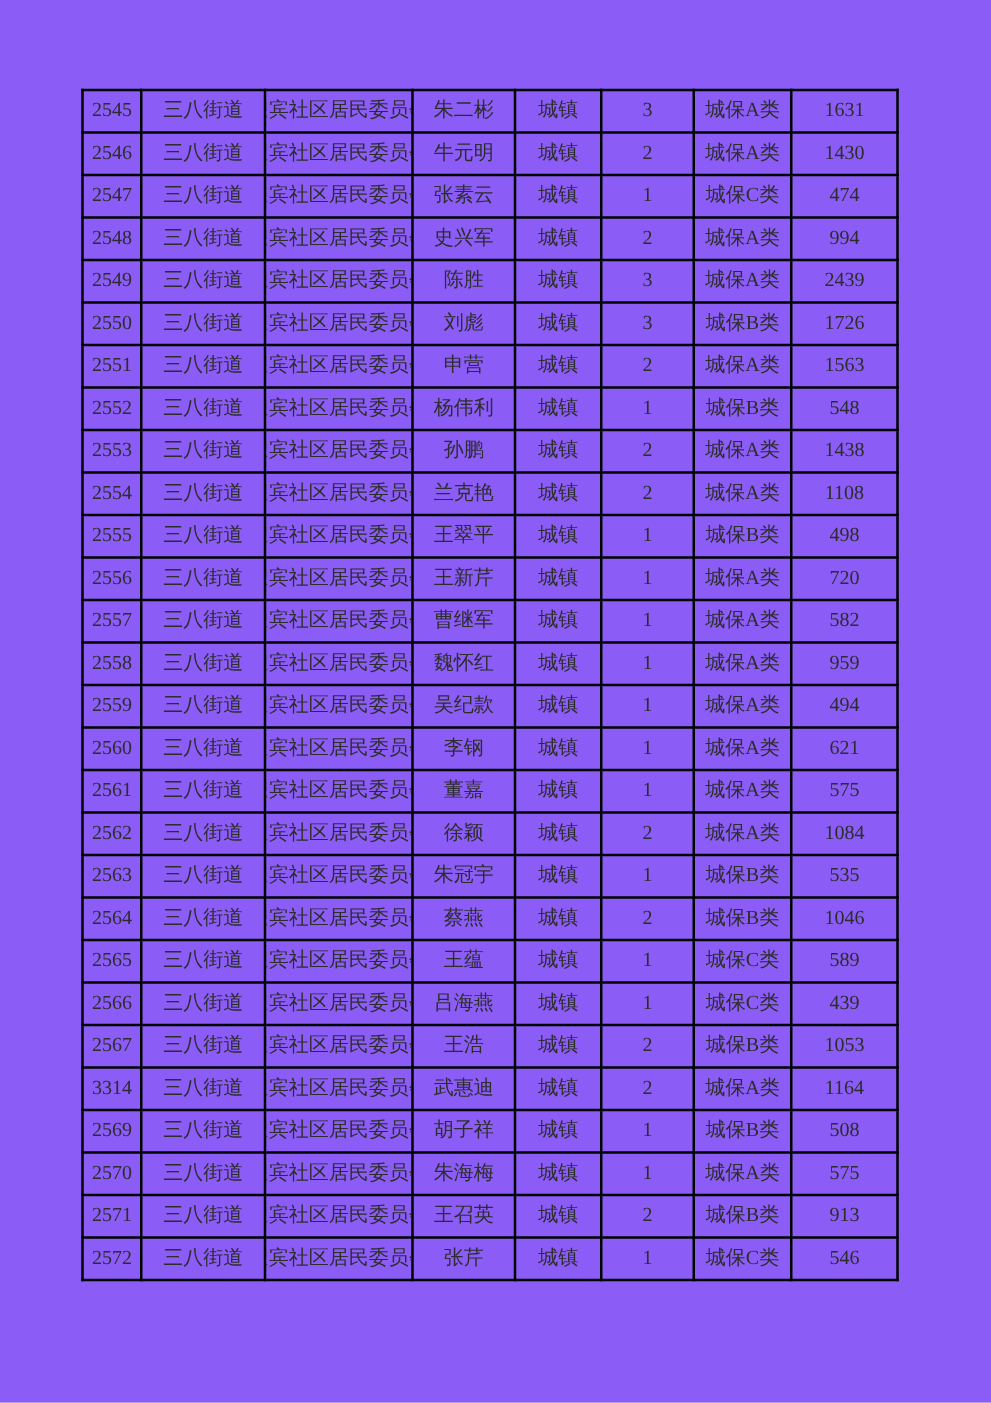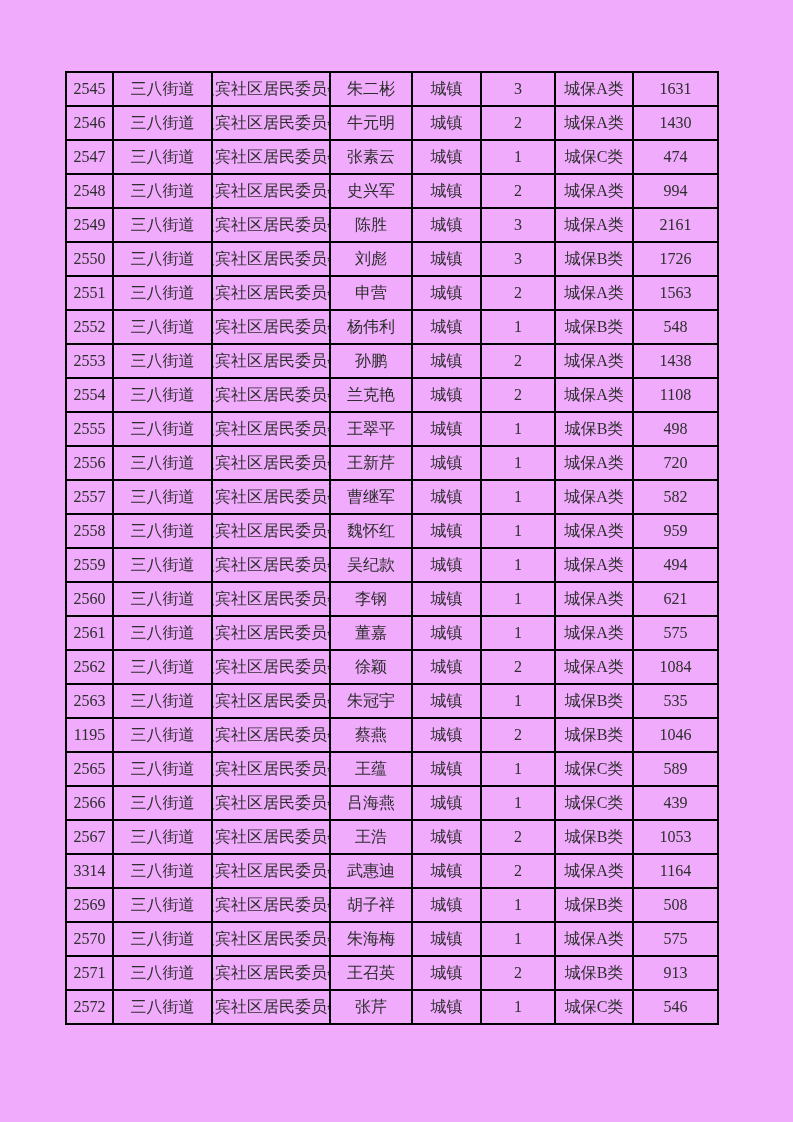--- a/index.html
+++ b/index.html
@@ -11,21 +11,21 @@
     width: 793px;
     height: 1122px;
     position: relative;
     font-family: "Liberation Serif", "DejaVu Serif", serif;
     color: #2d2d2d;
     overflow: hidden;
   }
   .page {
     position: absolute;
     inset: 0;
-    background: #f0abfc;
+    background: #8b5cf6;
   }
   table.grid {
     position: absolute;
     left: 65px;
     top: 71px;
     width: 652px;
     border-collapse: collapse;
     table-layout: fixed;
   }
   table.grid td {
@@ -133,21 +133,21 @@
     <td>三八街道</td>
     <td class="committee">
       <div class="clipbox">
               <span>迎宾社区居民委员会</span>
             </div>
     </td>
     <td>陈胜</td>
     <td>城镇</td>
     <td>3</td>
     <td>城保A类</td>
-    <td>2161</td>
+    <td>2439</td>
   </tr>
 
   <tr>
     <td>2550</td>
     <td>三八街道</td>
     <td class="committee">
       <div class="clipbox">
               <span>迎宾社区居民委员会</span>
             </div>
     </td>
@@ -347,21 +347,21 @@
             </div>
     </td>
     <td>朱冠宇</td>
     <td>城镇</td>
     <td>1</td>
     <td>城保B类</td>
     <td>535</td>
   </tr>
 
   <tr>
-    <td>1195</td>
+    <td>2564</td>
     <td>三八街道</td>
     <td class="committee">
       <div class="clipbox">
               <span>迎宾社区居民委员会</span>
             </div>
     </td>
     <td>蔡燕</td>
     <td>城镇</td>
     <td>2</td>
     <td>城保B类</td>

